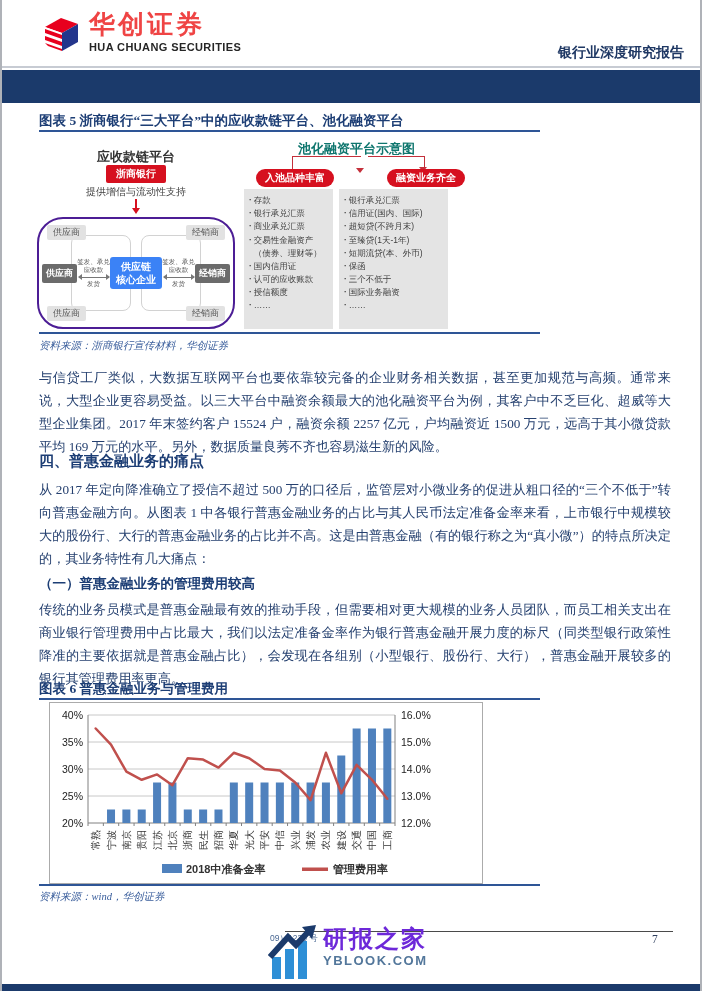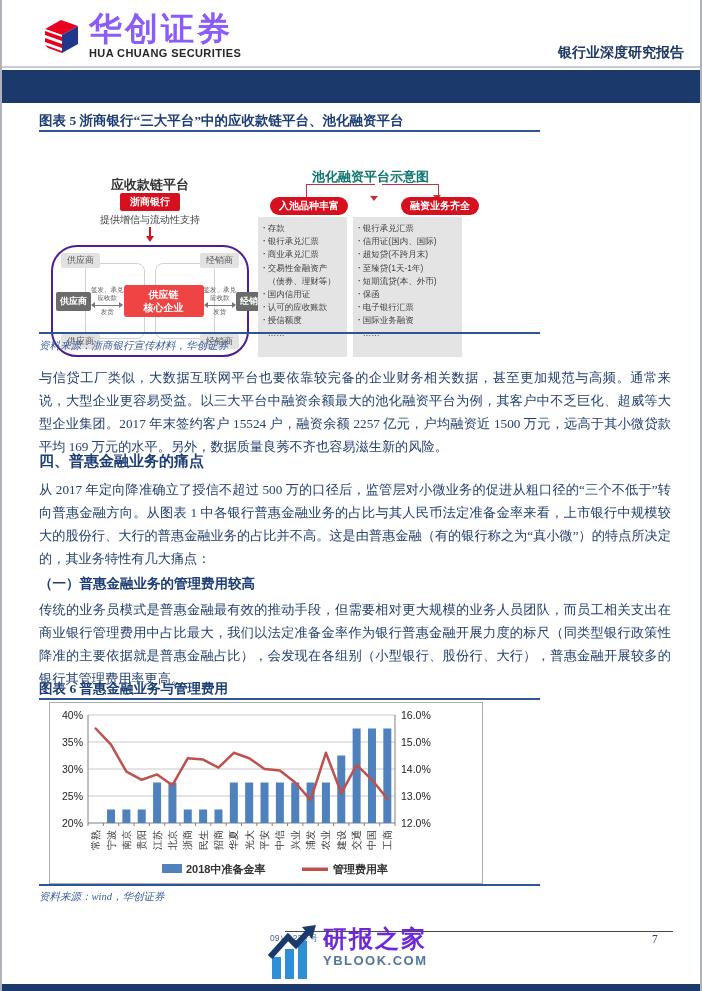--- a/index.html
+++ b/index.html
@@ -1,38 +1,38 @@
 <!DOCTYPE html>
 <html><head>
 <meta charset="utf-8">
 <style>
   html,body{margin:0;padding:0;background:#E9E9E9;}
   .page{position:relative;width:702px;height:991px;margin:0 auto;background:#fff;overflow:hidden;
         font-family:"Liberation Serif",serif;border-left:2px solid #AFB2B8;border-right:2px solid #AFB2B8;box-sizing:border-box;}
 
   
   .logo{position:absolute;left:36px;top:12px;display:flex;align-items:center;gap:9px;}
-  .logo-cn{font-family:Liberation Sans, sans-serif;font-size:33px;font-weight:bold;color:#8b5cf6;letter-spacing:3px;line-height:1.05;}
+  .logo-cn{font-family:Liberation Mono, monospace;font-size:26px;font-weight:bold;color:#ef4444;letter-spacing:3px;line-height:1.05;}
   .logo-en{font-family:"Liberation Sans",sans-serif;font-size:11px;font-weight:bold;color:#262626;letter-spacing:.4px;}
   .report-type{position:absolute;right:16px;top:44px;font-size:14px;font-weight:bold;color:#1F3864;}
   .header-line{position:absolute;left:0;top:66px;width:100%;height:2px;background:#C7CBD3;}
   .navy-bar{position:absolute;left:0;top:70px;width:100%;height:33px;background:#1B3A6B;}
 
   
   .fig-title{position:absolute;left:37px;font-size:13.5px;font-weight:bold;color:#1D3E75;}
   .fig-rule{position:absolute;left:37px;width:501px;height:2px;background:#2E5596;}
   .source{position:absolute;left:37px;font-style:italic;font-size:10.5px;color:#3A5E9C;}
 
   
   .para{position:absolute;left:37px;width:632px;font-size:13.2px;line-height:23px;color:#25406F;text-align:justify;}
   .h2{position:absolute;left:37px;font-size:15px;font-weight:bold;color:#1D3E75;}
   .h3{position:absolute;left:37px;font-size:13.5px;font-weight:bold;color:#1D3E75;}
 
   
-  #diagram{position:absolute;left:45px;top:139px;width:436px;height:192px;font-family:"Liberation Sans",sans-serif;margin-top:28px;}
+  #diagram{position:absolute;left:31px;top:139px;width:436px;height:192px;font-family:"Liberation Sans",sans-serif;}
   .panel-l{position:absolute;left:0;top:0;width:206px;height:192px;}
   .panel-r{position:absolute;left:211px;top:0;width:225px;height:192px;}
   .pl-title{text-align:center;font-size:13px;font-weight:bold;color:#333;padding-top:9px;}
   .pr-title{text-align:center;font-size:13px;font-weight:bold;color:#0f766e;padding-top:1px;}
   .zs-badge{position:absolute;left:50%;transform:translateX(-50%);top:26px;background:#D6101F;color:#fff;
             font-size:10px;font-weight:bold;padding:2px 10px;border-radius:2px;white-space:nowrap;}
   .pl-support{position:absolute;top:46px;width:100%;text-align:center;font-size:10px;color:#444;}
   .varrow{position:absolute;left:50%;top:60px;transform:translateX(-50%);}
   .varrow .stem{width:2px;height:9px;background:#D6101F;margin:0 auto;}
   .varrow .head{width:0;height:0;border-left:4px solid transparent;border-right:4px solid transparent;border-top:6px solid #D6101F;}
@@ -41,21 +41,21 @@
   .conn-l{left:32px;}.conn-r{right:32px;}
   .chip{position:absolute;font-size:9px;padding:1px 6px;border-radius:2px;white-space:nowrap;}
   .chip.light{background:#E2E2E2;color:#555;}
   .tl{left:8px;top:6px;}.tr{right:8px;top:6px;}.bl{left:8px;bottom:6px;}.br{right:8px;bottom:6px;}
   .midrow{position:absolute;left:3px;right:3px;top:50%;transform:translateY(-50%);display:flex;align-items:center;justify-content:space-between;}
   .chip.dark{position:static;background:#6B6B6B;color:#fff;font-weight:bold;padding:3px 4px;}
   .flow{display:flex;flex-direction:column;align-items:center;font-size:6.5px;color:#555;line-height:1.3;white-space:nowrap;}
   .harrow{position:relative;width:30px;height:1px;background:#777;margin:2px 0;}
   .harrow::before{content:"";position:absolute;left:-1px;top:-3px;border-top:3px solid transparent;border-bottom:3px solid transparent;border-right:4px solid #777;}
   .harrow::after{content:"";position:absolute;right:-1px;top:-3px;border-top:3px solid transparent;border-bottom:3px solid transparent;border-left:4px solid #777;}
-  .core{background:#ef4444;color:#fff;font-size:10px;font-weight:bold;text-align:center;line-height:1.3;padding:3px 20px;border-radius:3px;white-space:nowrap;}
+  .core{background:#3b82f6;color:#fff;font-size:10px;font-weight:bold;text-align:center;line-height:1.3;padding:3px 6px;border-radius:3px;white-space:nowrap;}
 
   .pill{position:absolute;top:30px;background:#D6101F;color:#fff;font-size:10px;font-weight:bold;padding:2px 9px;border-radius:9px;white-space:nowrap;text-align:center;}
   .pill-l{left:12px;}.pill-r{right:4px;}
   .brk{position:absolute;height:12px;border-top:1.5px solid #C4303B;}
   .brk-l{left:48px;width:68px;top:17px;border-left:1.5px solid #C4303B;}
   .brk-r{left:124px;width:56px;top:17px;border-right:1.5px solid #C4303B;}
   .tri{position:absolute;width:0;height:0;border-left:4px solid transparent;border-right:4px solid transparent;border-top:5px solid #C4303B;}
   .tri-c{left:112px;top:29px;}
   .tri-r{left:175px;top:28px;}
   .cols{position:absolute;left:0;top:50px;bottom:2px;right:0;display:flex;gap:6px;}
@@ -210,21 +210,21 @@
             <div class="li">
               <span class="dot">·</span>
               <span>短期流贷(本、外币)</span>
             </div>
             <div class="li">
               <span class="dot">·</span>
               <span>保函</span>
             </div>
             <div class="li">
               <span class="dot">·</span>
-              <span>电子银行汇票</span>
+              <span>三个不低于</span>
             </div>
             <div class="li">
               <span class="dot">·</span>
               <span>国际业务融资</span>
             </div>
             <div class="li">
               <span class="dot">·</span>
               <span>……</span>
             </div>
           </div>

